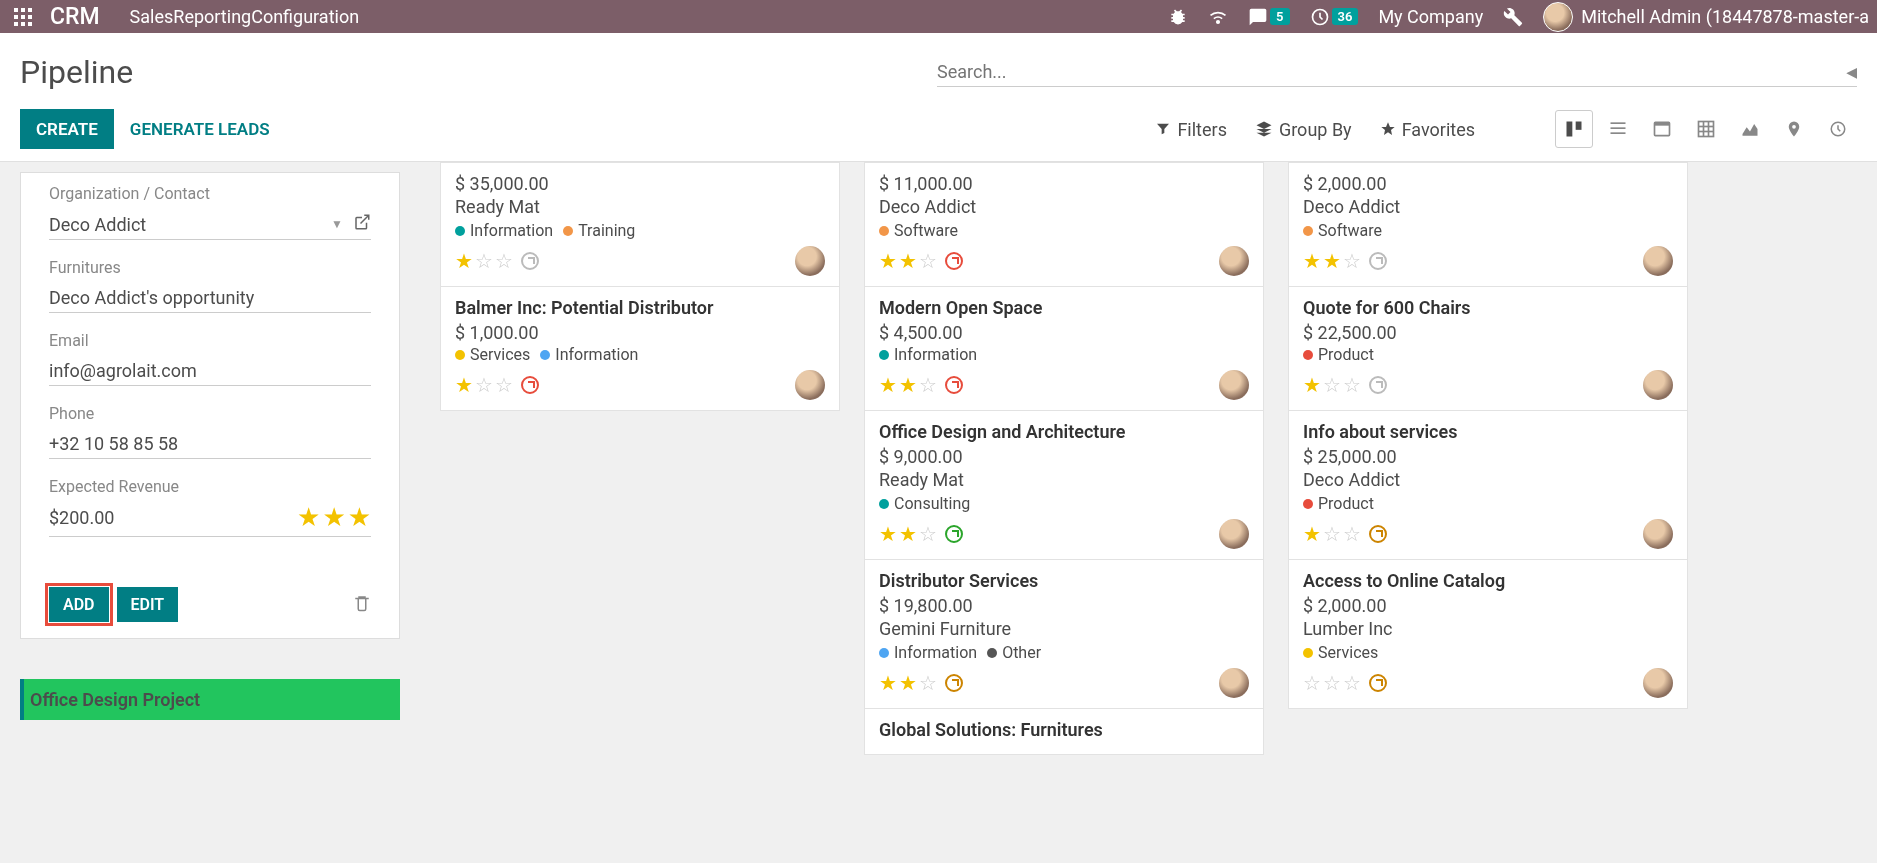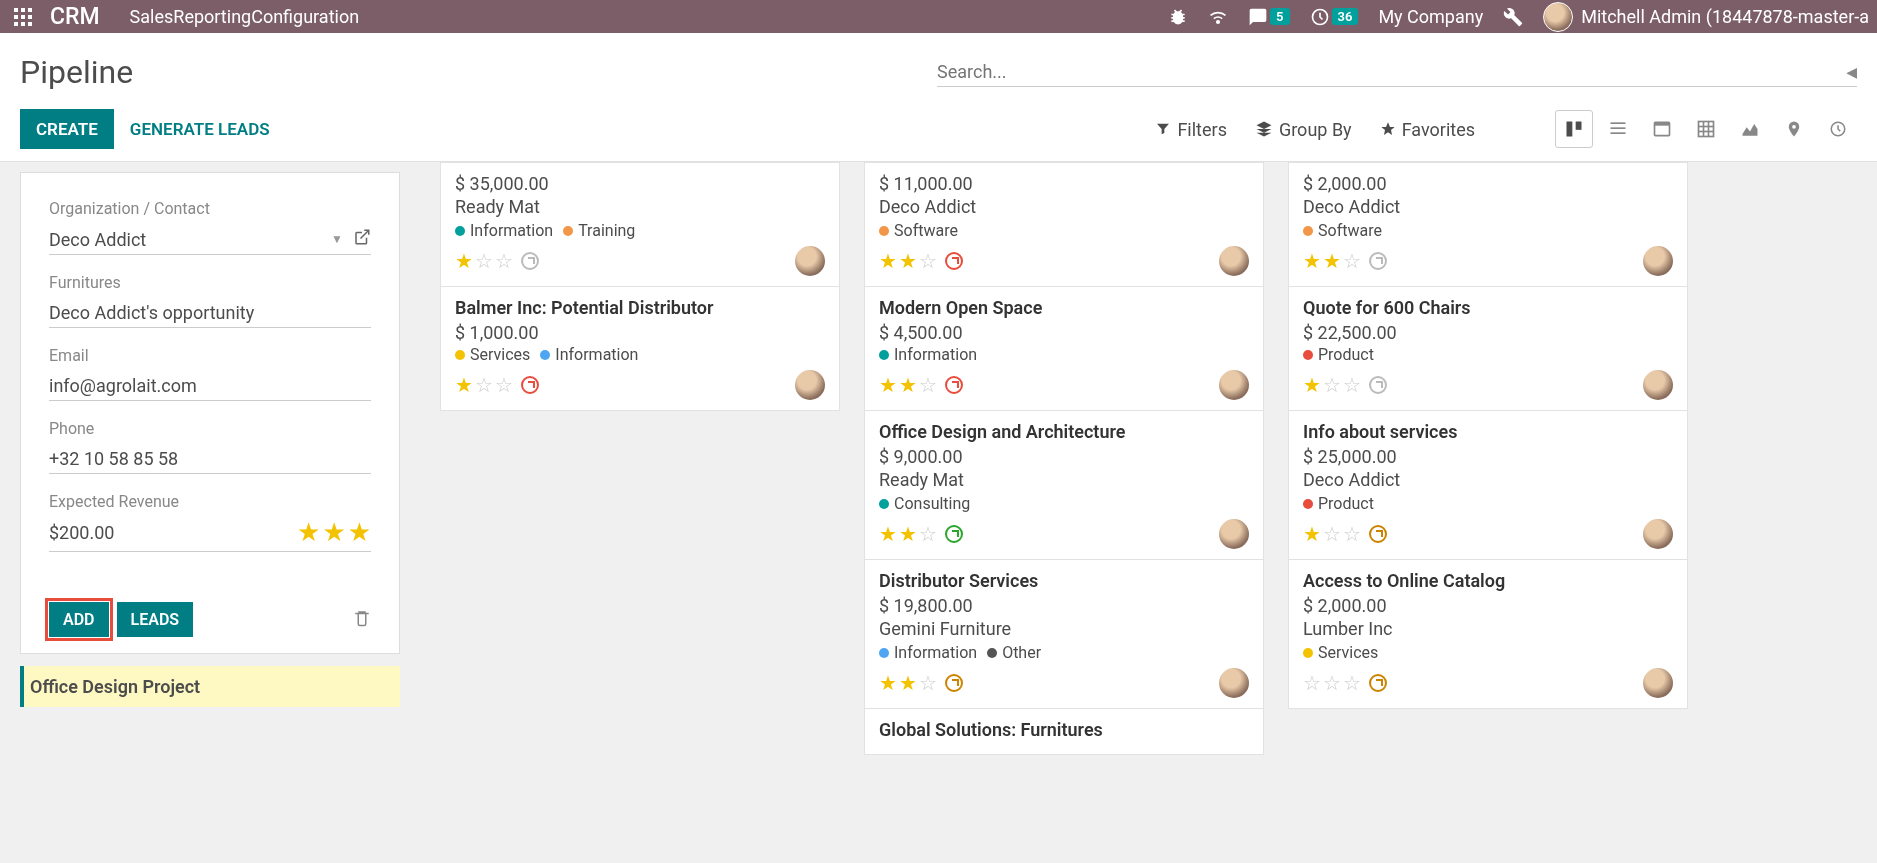--- a/index.html
+++ b/index.html
@@ -35,36 +35,36 @@
 .view-switcher { display: flex; gap: 6px; }
 .view-btn { width: 38px; height: 38px; display: flex; align-items: center; justify-content: center; color: #888; cursor: pointer; border: 1px solid transparent; }
 .view-btn.active { border: 1px solid #ccc; color: #4c4c4c; border-radius: 3px; }
 
 
 .kanban { background: #f0f0f0; padding: 0; display: flex; gap: 10px; height: 720px; overflow: hidden; }
 .kanban-col { width: 405px; display: flex; flex-direction: column; gap: 0; }
 .kanban-col.first { width: 400px; padding-left: 20px; padding-top: 10px; }
 
 
-.qc-card { background: #fff; border: 1px solid #ddd; padding: 26px 28px 16px 28px; margin-bottom: 4px; }
+.qc-card { background: #fff; border: 1px solid #ddd; padding: 11px 28px 16px 28px; margin-bottom: 32px; }
 .qc-label { color: #888; font-size: 16px; margin-bottom: 6px; }
 .qc-row { margin-bottom: 18px; }
 .qc-field { display: flex; align-items: center; border-bottom: 1px solid #ccc; padding: 4px 0; }
 .qc-input { border: none; outline: none; font-size: 18px; color: #4c4c4c; width: 100%; background: transparent; }
 .qc-caret { color: #999; font-size: 12px; margin-left: 4px; }
 .qc-ext { color: #666; margin-left: 10px; }
 .qc-rev-row { display: flex; align-items: center; gap: 12px; border-bottom: 1px solid #ccc; padding-bottom: 4px; }
 .qc-rev-row .qc-input { flex: 1; }
 .qc-stars { display: flex; gap: 2px; color: #f3c200; font-size: 26px; margin-left: auto; }
 .qc-actions { display: flex; align-items: center; margin-top: 50px; }
 .qc-btn { background: #017e84; color: #fff; border: none; padding: 8px 14px; font-size: 16px; font-weight: 600; cursor: pointer; margin-right: 8px; }
 .qc-add { outline: 3px solid #e74c3c; outline-offset: 1px; }
 .qc-trash { margin-left: auto; color: #888; cursor: pointer; }
 
-.below-card { color: #4c4c4c; font-size: 18px; font-weight: 600; padding: 10px 6px; border-left: 4px solid #017e84; background: #fef9c3; margin-top: 8px; }
+.below-card { color: #4c4c4c; font-size: 18px; font-weight: 600; padding: 10px 6px; border-left: 4px solid #017e84; background: #22c55e; margin-top: 8px; }
 
 
 .k-col-inner { display: flex; flex-direction: column; }
 .k-card { background: #fff; border: 1px solid #e2e2e2; border-top: 0; padding: 10px 14px 10px 14px; position: relative; }
 .k-card:first-child { border-top: 1px solid #e2e2e2; }
 .k-title { font-size: 18px; font-weight: 600; color: #333; margin-bottom: 4px; }
 .k-amount { font-size: 18px; color: #4c4c4c; margin-bottom: 2px; }
 .k-subtitle { font-size: 18px; color: #4c4c4c; margin-bottom: 4px; }
 .k-tags { display: flex; gap: 10px; margin-bottom: 6px; flex-wrap: wrap; }
 .k-tag { display: flex; align-items: center; gap: 5px; font-size: 16px; color: #4c4c4c; }
@@ -270,21 +270,21 @@
           <input class="qc-input" style="width: 120px;" value="$200.00">
           <div class="qc-stars">
             <span>★</span>
             <span>★</span>
             <span>★</span>
           </div>
         </div>
       </div>
       <div class="qc-actions">
         <button class="qc-btn qc-add">ADD</button>
-        <button class="qc-btn">LEADS</button>
+        <button class="qc-btn">EDIT</button>
         <span class="qc-trash">
           <svg width="18" height="18" viewBox="0 0 24 24" fill="none" stroke="#888" stroke-width="2">
               <path d="M3 6h18M8 6V4h8v2m-9 0v14a2 2 0 0 0 2 2h6a2 2 0 0 0 2-2V6"></path>
             </svg>
         </span>
       </div>
     </div>
     <div class="below-card">Office Design Project</div>
   </div>
 

